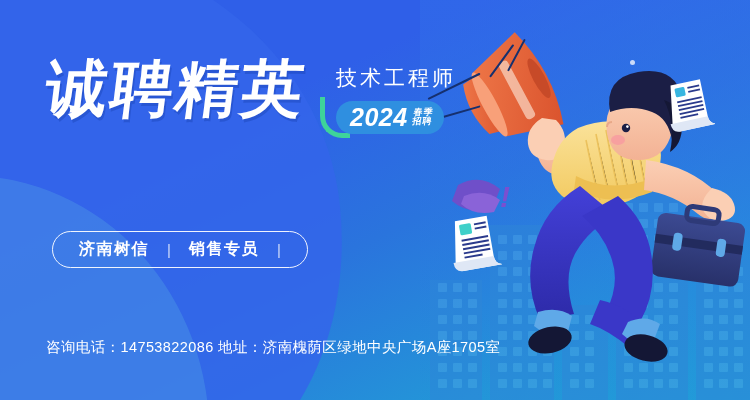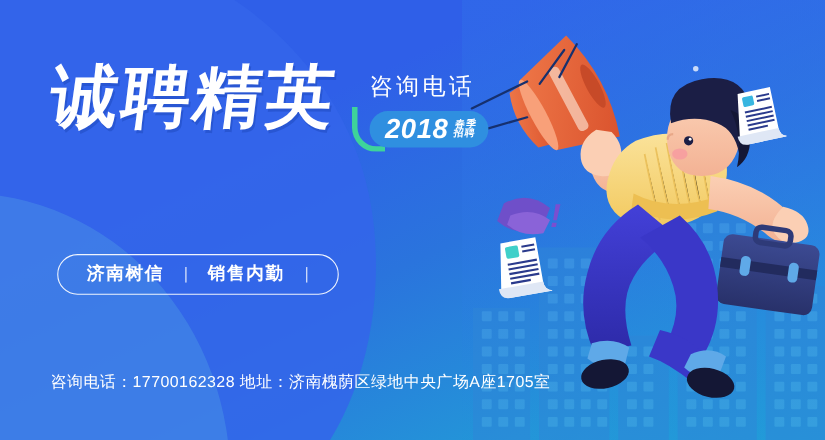--- a/index.html
+++ b/index.html
@@ -403,40 +403,40 @@
   </svg>
 
   <div class="excl" style="left:500px; top:182px;">!</div>
 
   <div class="content">
 
     <div class="headline-row">
       <div class="headline">诚聘精英</div>
 
       <div class="brandcol">
-        <div class="company">咨询电话</div>
+        <div class="company">技术工程师</div>
 
         <div class="badge-wrap">
           <div class="badge-curve"></div>
           <div class="badge">
-            <span class="badge-year">2018</span>
+            <span class="badge-year">2024</span>
             <span class="badge-sub">
               <span>春</span>
               <span>季</span>
               <span>招</span>
               <span>聘</span>
             </span>
           </div>
         </div>
       </div>
     </div>
 
 
     <div class="positions">
       <span class="pos">济南树信</span>
       <span class="sep">|</span>
-      <span class="pos">销售内勤</span>
+      <span class="pos">销售专员</span>
       <span class="sep">|</span>
     </div>
 
-    <div class="contact">咨询电话：17700162328 地址：济南槐荫区绿地中央广场A座1705室</div>
+    <div class="contact">咨询电话：14753822086 地址：济南槐荫区绿地中央广场A座1705室</div>
   </div>
 </div>
 
 </body></html>

